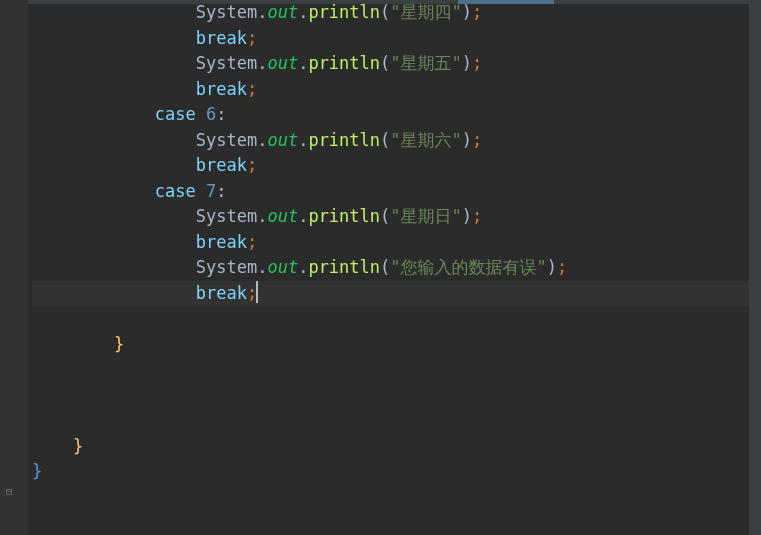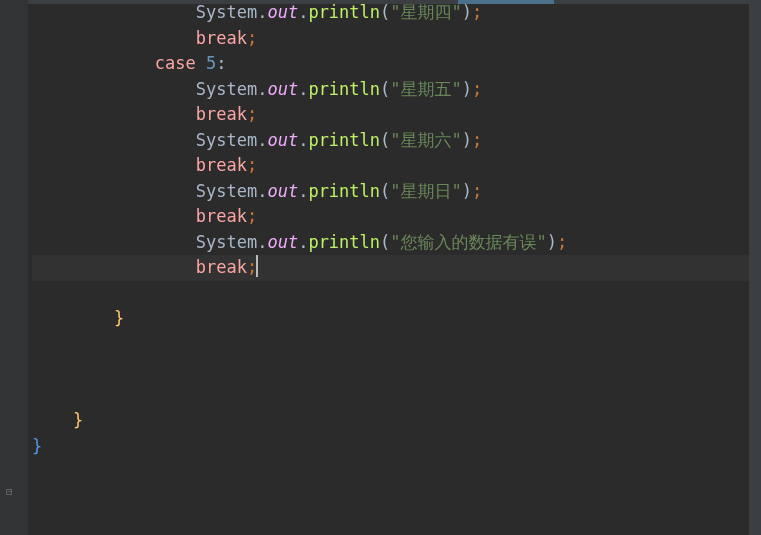--- a/index.html
+++ b/index.html
@@ -47,24 +47,24 @@
     background: #323232;
   }
   .scrollbar {
     position: absolute;
     right: 0;
     top: 0;
     width: 12px;
     height: 100%;
     background: #3c3f41;
   }
-  .kw { color: #fca5a5; }
+  .kw { color: #7dd3fc; }
   .num { color: #6897bb; }
   .cls { color: #a9b7c6; margin-top: 12px; }
-  .field { color: #f0abfc; font-style: italic; }
+  .field { color: #22c55e; font-style: italic; }
   .method { color: #bef264; }
   .str { color: #6a8759; }
   .paren { color: #a9b7c6; }
   .punct { color: #cc7832; }
   .norm { color: #a9b7c6; }
   .brace-y { color: #ffc66d; }
   .brace-b { color: #5394ec; }
   .caret {
     display: inline-block;
     width: 2px;
@@ -94,25 +94,26 @@
 <div class="top-border"></div>
 <div class="top-accent"></div>
 
 <div class="editor">
   <div class="gutter">
     <span class="fold-icon" style="top:484px;">⊟</span>
   </div>
   <div class="code-area" id="code-area">
       <div class="line"><span class="norm">                </span><span class="cls">System.</span><span class="field">out</span><span class="cls">.</span><span class="method">println</span><span class="paren">(</span><span class="str">"星期四"</span><span class="paren">)</span><span class="punct">;</span></div>
       <div class="line"><span class="norm">                </span><span class="kw">break</span><span class="punct">;</span></div>
-      <div class="line"><span class="norm">            </span><span class="kw">case</span><span class="norm"> </span><span class="num">5</span><span class="norm">:</span></div>
       <div class="line"><span class="norm">                </span><span class="cls">System.</span><span class="field">out</span><span class="cls">.</span><span class="method">println</span><span class="paren">(</span><span class="str">"星期五"</span><span class="paren">)</span><span class="punct">;</span></div>
       <div class="line"><span class="norm">                </span><span class="kw">break</span><span class="punct">;</span></div>
+      <div class="line"><span class="norm">            </span><span class="kw">case</span><span class="norm"> </span><span class="num">6</span><span class="norm">:</span></div>
       <div class="line"><span class="norm">                </span><span class="cls">System.</span><span class="field">out</span><span class="cls">.</span><span class="method">println</span><span class="paren">(</span><span class="str">"星期六"</span><span class="paren">)</span><span class="punct">;</span></div>
       <div class="line"><span class="norm">                </span><span class="kw">break</span><span class="punct">;</span></div>
+      <div class="line"><span class="norm">            </span><span class="kw">case</span><span class="norm"> </span><span class="num">7</span><span class="norm">:</span></div>
       <div class="line"><span class="norm">                </span><span class="cls">System.</span><span class="field">out</span><span class="cls">.</span><span class="method">println</span><span class="paren">(</span><span class="str">"星期日"</span><span class="paren">)</span><span class="punct">;</span></div>
       <div class="line"><span class="norm">                </span><span class="kw">break</span><span class="punct">;</span></div>
       <div class="line"><span class="norm">                </span><span class="cls">System.</span><span class="field">out</span><span class="cls">.</span><span class="method">println</span><span class="paren">(</span><span class="str">"您输入的数据有误"</span><span class="paren">)</span><span class="punct">;</span></div>
       <div class="line highlighted"><span class="norm">                </span><span class="kw">break</span><span class="punct">;</span><span class="caret"></span></div>
       <div class="line"><span class="norm"></span></div>
       <div class="line"><span class="norm">        </span><span class="brace-y">}</span></div>
       <div class="line"><span class="norm"></span></div>
       <div class="line"><span class="norm"></span></div>
       <div class="line"><span class="norm"></span></div>
       <div class="line"><span class="norm">    </span><span class="brace-y">}</span></div>

